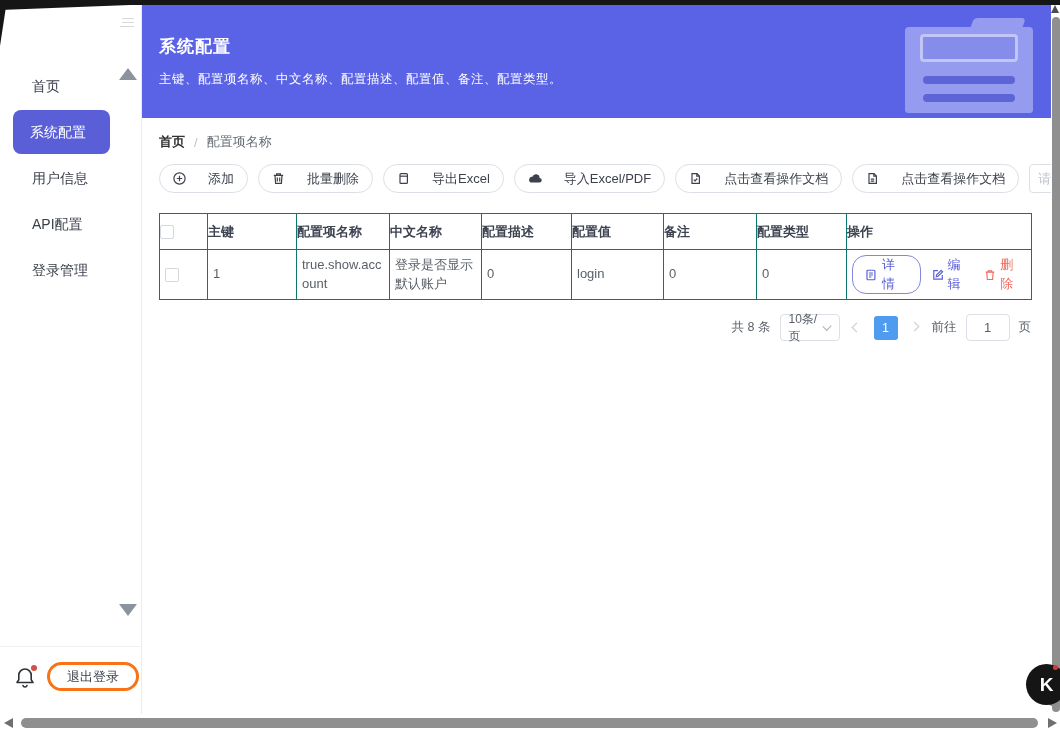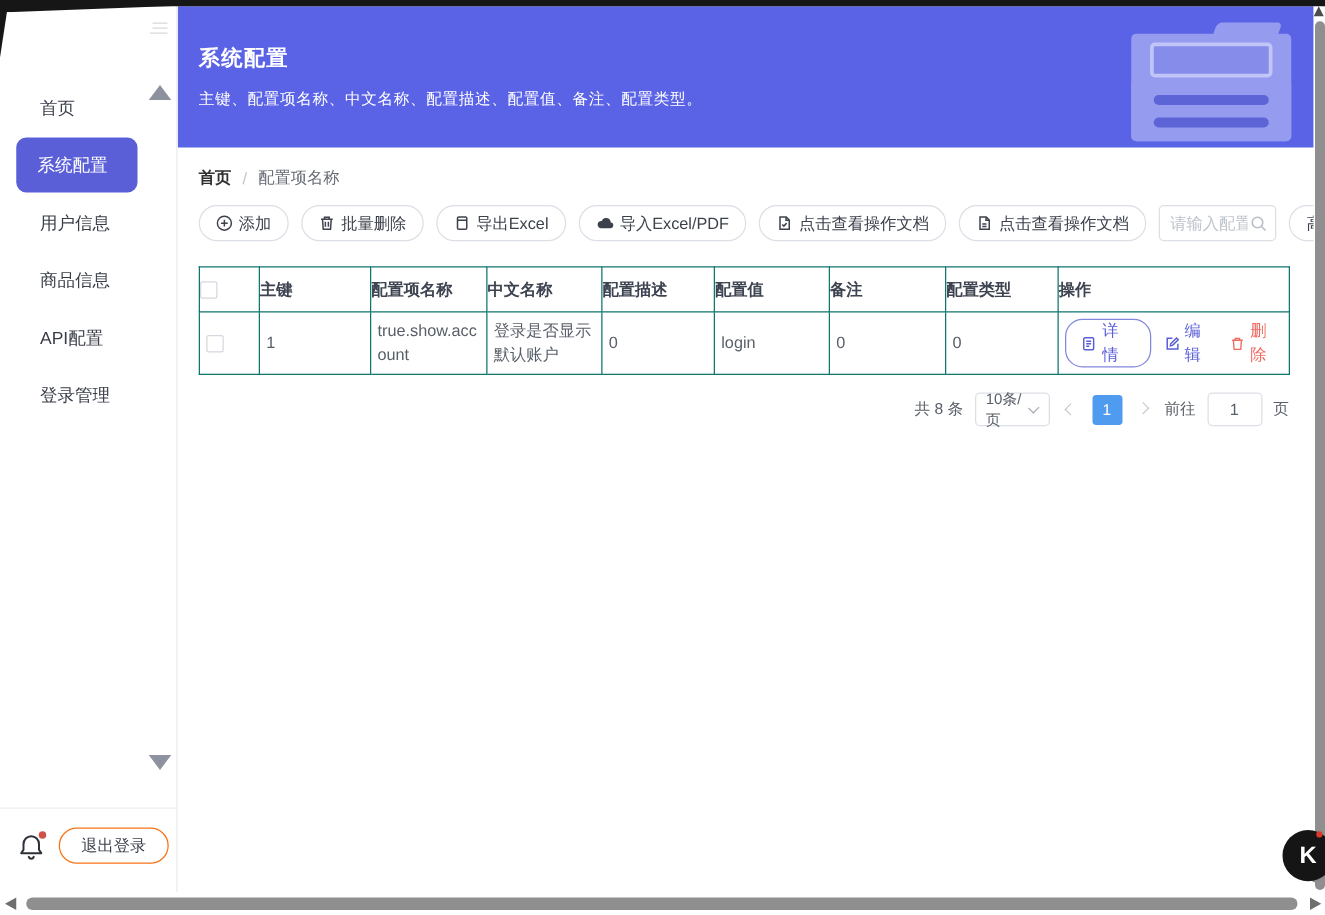--- a/index.html
+++ b/index.html
@@ -25,21 +25,21 @@
   .tri-down { top:604px; border-left:9px solid transparent; border-right:9px solid transparent;
     border-top:12px solid #8d939e; }
   .menu { position:absolute; top:63px; left:0; right:0; }
   .menu-item { height:46px; line-height:46px; padding-left:32px; font-size:14px; color:#383d47; cursor:pointer; }
   .menu-item.active { background:#5a5fd8; color:#fff; border-radius:8px; margin:1px 31px 1px 13px;
     height:44px; line-height:44px; padding-left:17px; }
   .sidebar-footer { position:absolute; left:0; right:0; bottom:0; height:68px; border-top:1px solid #f0f0f0; }
   .bell-wrap { position:absolute; left:14px; top:19px; width:22px; height:24px; cursor:pointer; }
   .bell-dot { position:absolute; top:-1px; right:-1px; width:6px; height:6px; border-radius:50%; background:#cf5147; }
   .logout-btn { position:absolute; left:47px; top:15px; height:29px; padding:0 17px; background:#fff;
-    border:1px solid #f97316; border-radius:15px; font-size:13px; color:#3c414b; display:flex; align-items:center; cursor:pointer; }
+    border:3px solid #f97316; border-radius:15px; font-size:13px; color:#3c414b; display:flex; align-items:center; cursor:pointer; }
 
   
   .main { position:absolute; left:142px; top:0; right:9px; bottom:18px; background:#fff; overflow:hidden; }
   .banner { margin-top:5px; height:113px; background:#5a62e6; position:relative; color:#fff; }
   .banner-title { padding:30px 0 0 17px; font-size:17px; font-weight:bold; letter-spacing:1px; }
   .banner-sub { padding:13px 0 0 17px; font-size:12.5px; letter-spacing:.5px; }
   .folder { position:absolute; top:22px; right:18px; width:128px; height:86px; }
   .folder-tab { position:absolute; top:-9px; right:10px; width:52px; height:16px; background:#959bef;
     border-radius:4px 4px 0 0; transform:skewX(-20deg); }
   .folder-body { position:absolute; inset:0; background:#959bef; border-radius:4px; }
@@ -50,21 +50,21 @@
   .folder-bar.b1 { top:13px; } .folder-bar.b2 { top:31px; }
 
   .content { padding:0 17px; }
   .breadcrumb { margin-top:15px; font-size:13px; display:flex; gap:9px; align-items:center; }
   .bc-home { color:#303133; font-weight:bold; cursor:pointer; }
   .bc-sep { color:#c0c4cc; }
   .bc-cur { color:#666b74; }
 
   .toolbar { margin-top:13px; display:flex; gap:10px; align-items:center; }
   .btn-pill { height:29px; padding:0 13px; border:1px solid #dcdfe6; border-radius:15px; background:#fff;
-    font-size:13px; color:#3c414b; display:inline-flex; align-items:center; gap:5px; cursor:pointer; white-space:nowrap; }
+    font-size:13px; color:#3c414b; display:inline-flex; align-items:center; gap:22px; cursor:pointer; white-space:nowrap; }
   .btn-pill svg { flex:0 0 auto; }
   .search-box { width:95px; height:29px; border:1px solid #dcdfe6; border-radius:4px; display:flex;
     align-items:center; padding:0 6px 0 8px; gap:2px; }
   .search-box input { border:none; outline:none; width:62px; font-size:13px; color:#606266;
     font-family:inherit; }
   .search-box input::placeholder { color:#bfc4cc; }
   .chev { width:7px; height:7px; border-right:1.5px solid #8a9099; border-bottom:1.5px solid #8a9099;
     display:inline-block; transform:rotate(45deg); margin-top:-3px; }
   .chev.left { transform:rotate(135deg); margin:0 0 0 0; }
   .chev.right { transform:rotate(-45deg); }
@@ -124,21 +124,20 @@
     <div class="collapse-icon">
         <i></i>
         <i></i>
         <i></i>
       </div>
     <div class="tri tri-up"></div>
     <div class="menu">
       <div class="menu-item">首页</div>
       <div class="menu-item active">系统配置</div>
       <div class="menu-item">用户信息</div>
-      <div class="menu-item">商品信息</div>
       <div class="menu-item">API配置</div>
       <div class="menu-item">登录管理</div>
     </div>
     <div class="tri tri-down"></div>
     <div class="sidebar-footer">
       <div class="bell-wrap">
         <svg width="22" height="24" viewBox="0 0 22 24" fill="none" stroke="#2d3138" stroke-width="1.6" stroke-linecap="round" stroke-linejoin="round">
           <path d="M11 3a6.2 6.2 0 0 1 6.2 6.2v4.6l1.8 2.7H3l1.8-2.7V9.2A6.2 6.2 0 0 1 11 3z"></path>
           <path d="M9 19.5a2.1 2.1 0 0 0 4 0"></path>
         </svg>

